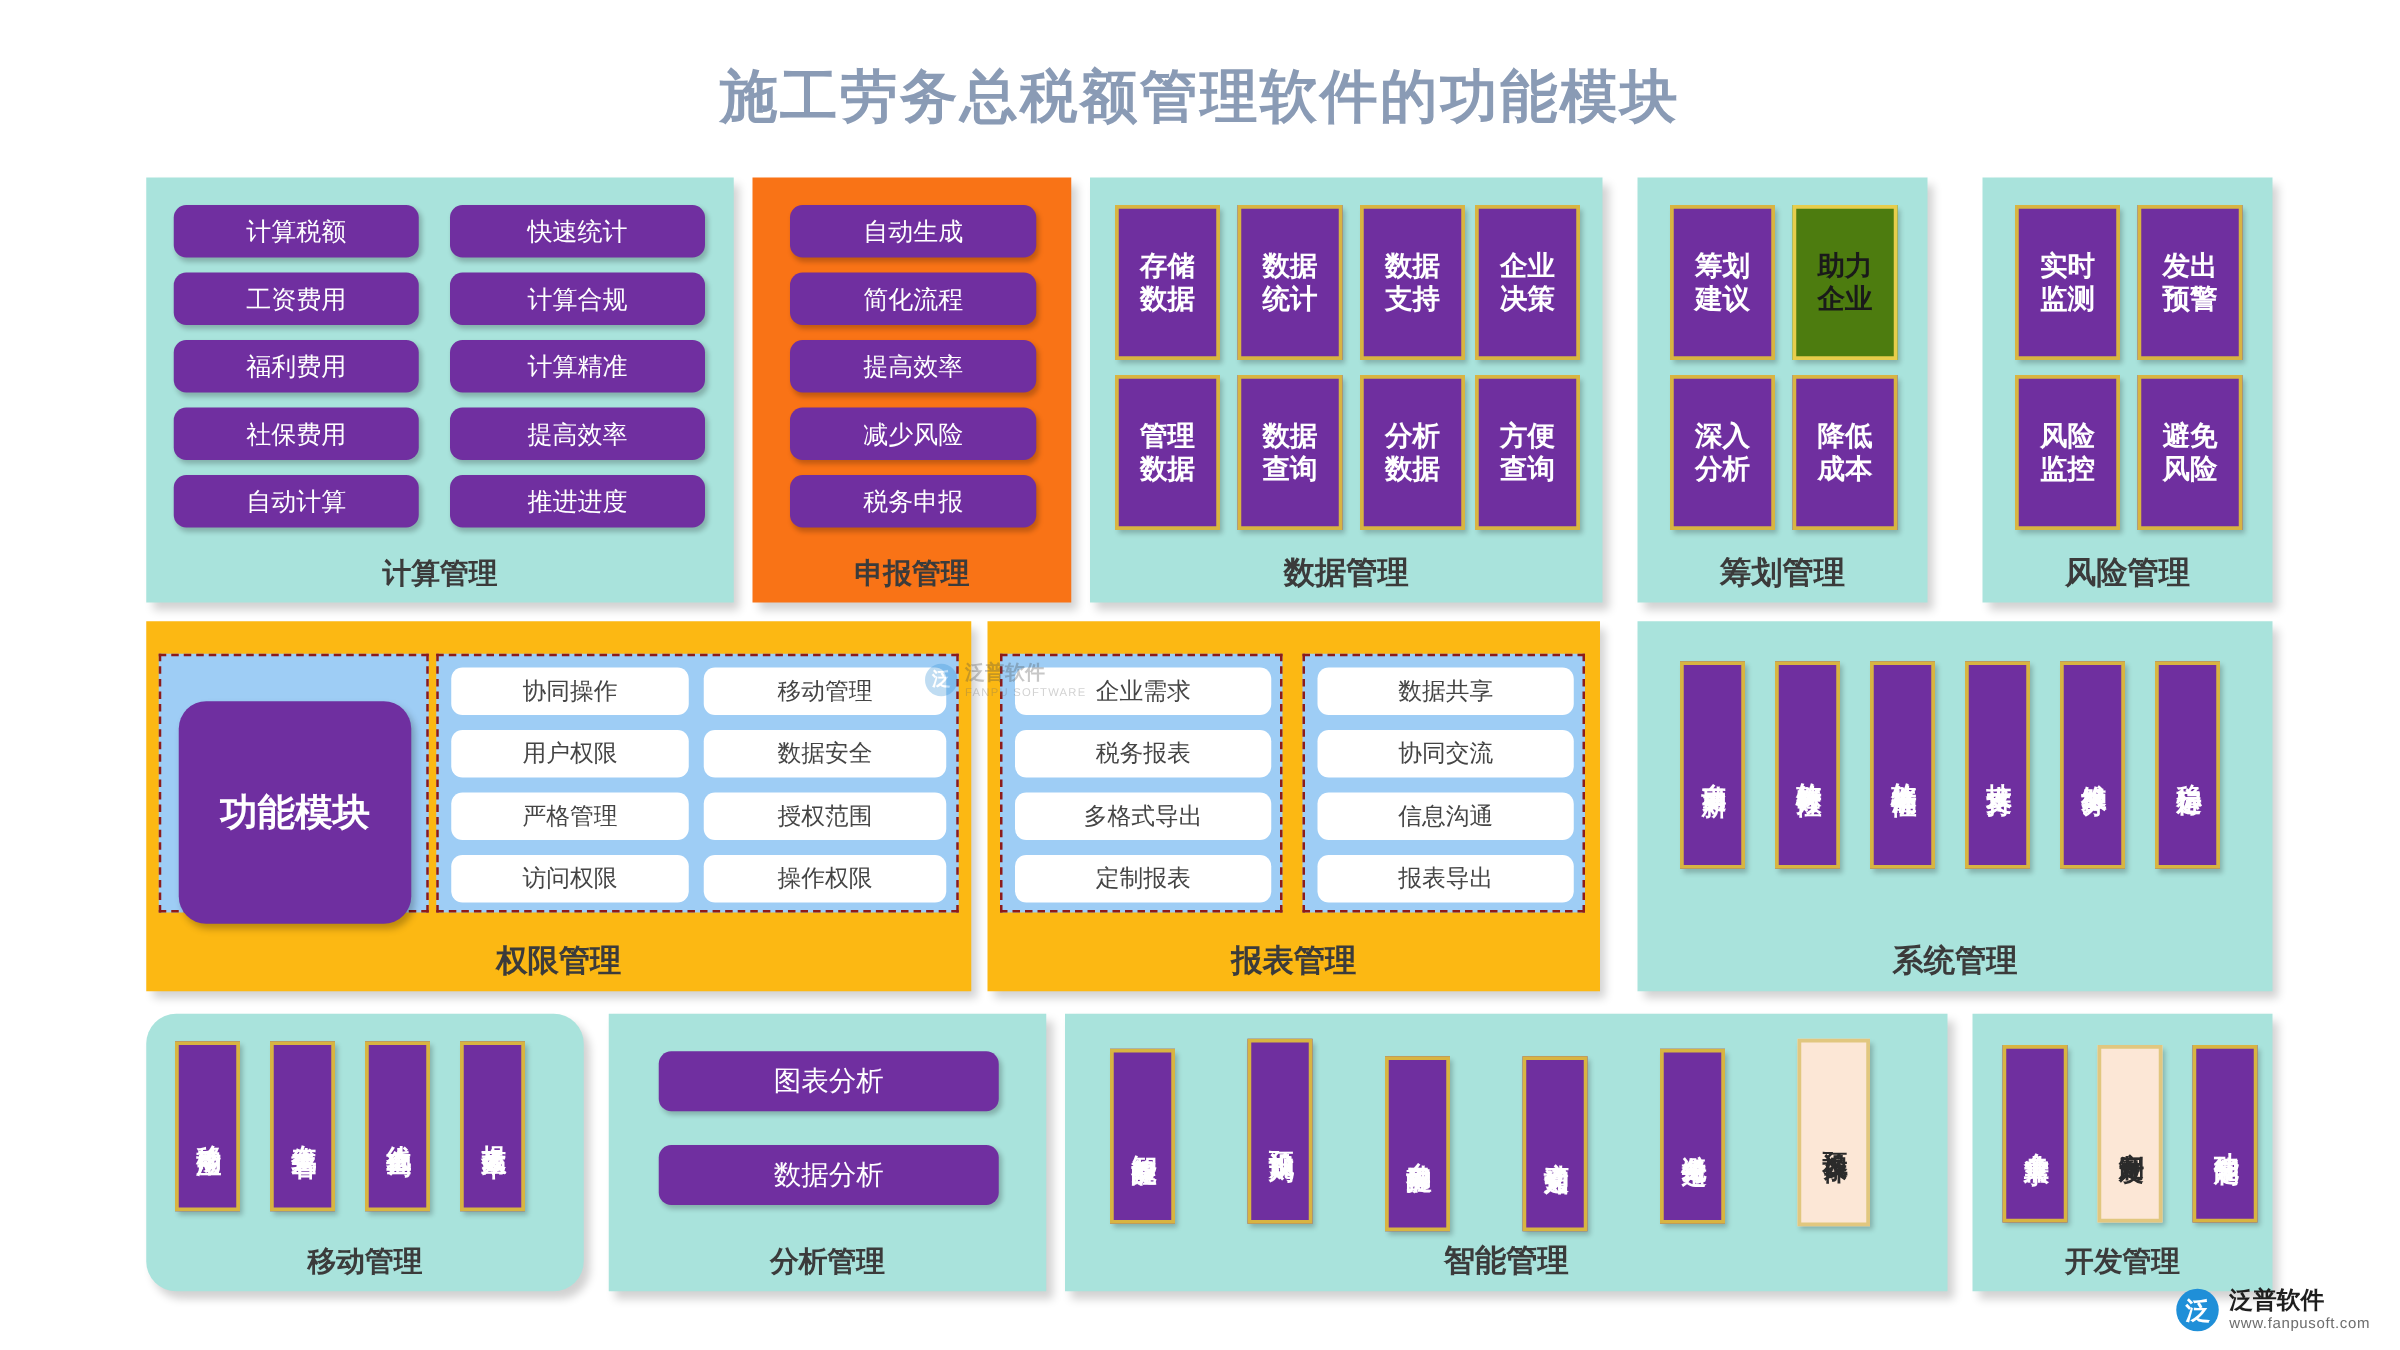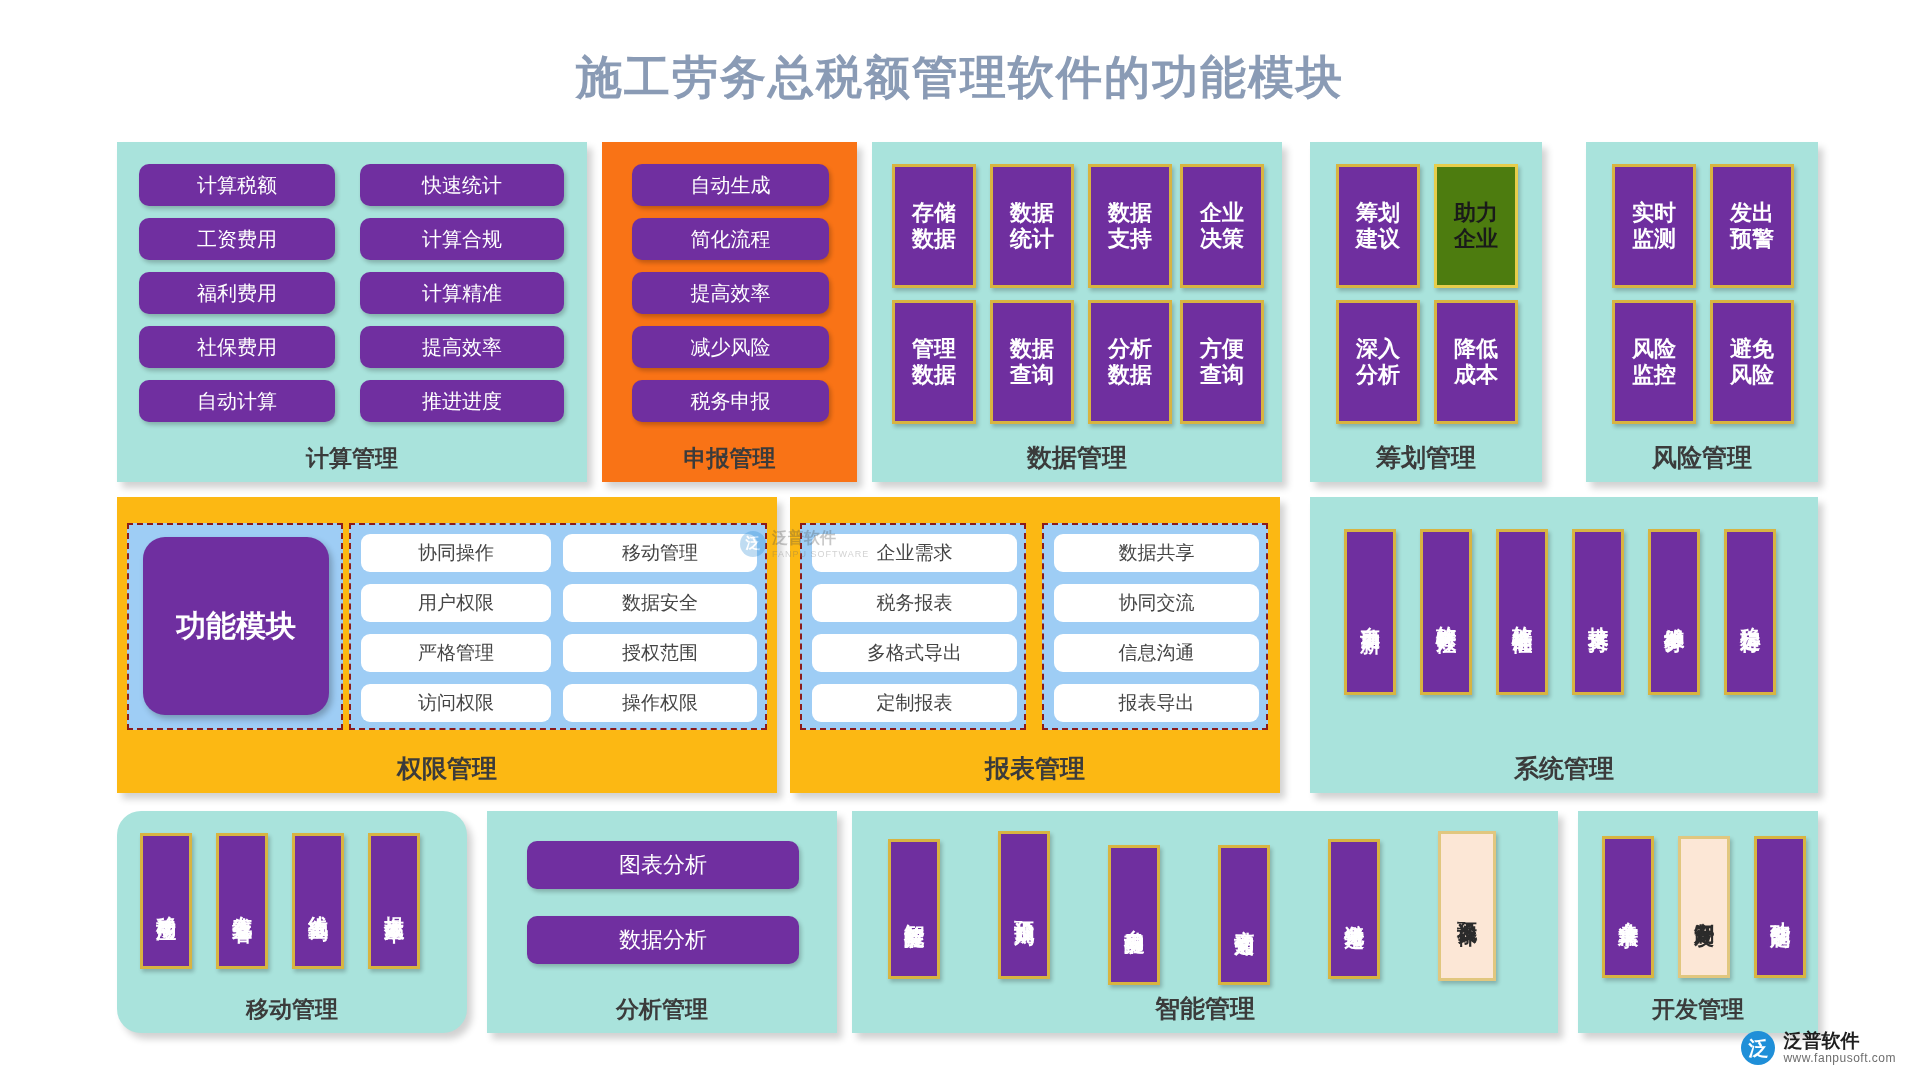--- a/index.html
+++ b/index.html
@@ -99,20 +99,21 @@
 
   .hub{
     position:absolute;
     box-sizing:border-box;
     background:#6f2fa0;
     border-radius:22px;
     color:#fff;
     font-size:30px;font-weight:bold;
     display:flex;align-items:center;justify-content:center;
     box-shadow:3px 4px 6px rgba(0,0,0,.25);
+    margin-top:24px;
   }
 
   
   .wm-center{
     position:absolute;left:740px;top:528px;
     opacity:.30;
     display:flex;align-items:center;gap:6px;
     pointer-events:none;
   }
   .wm-center .wm-mark{

